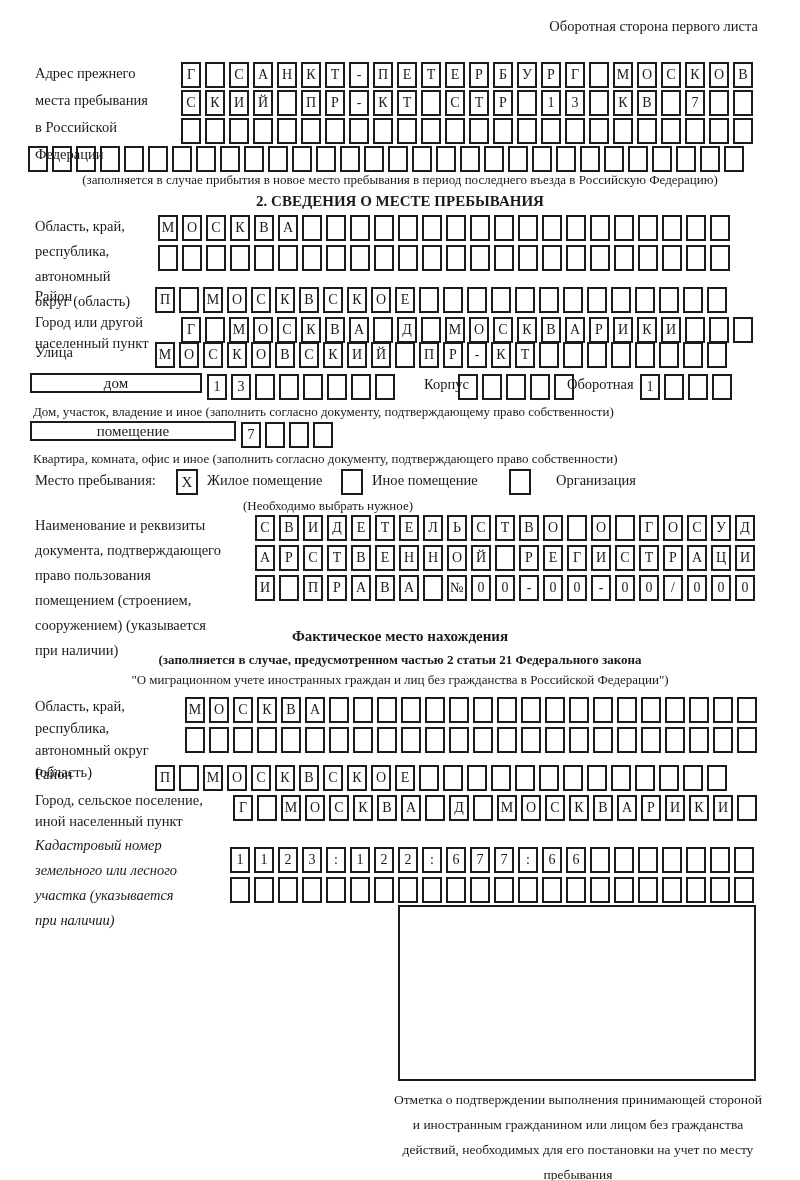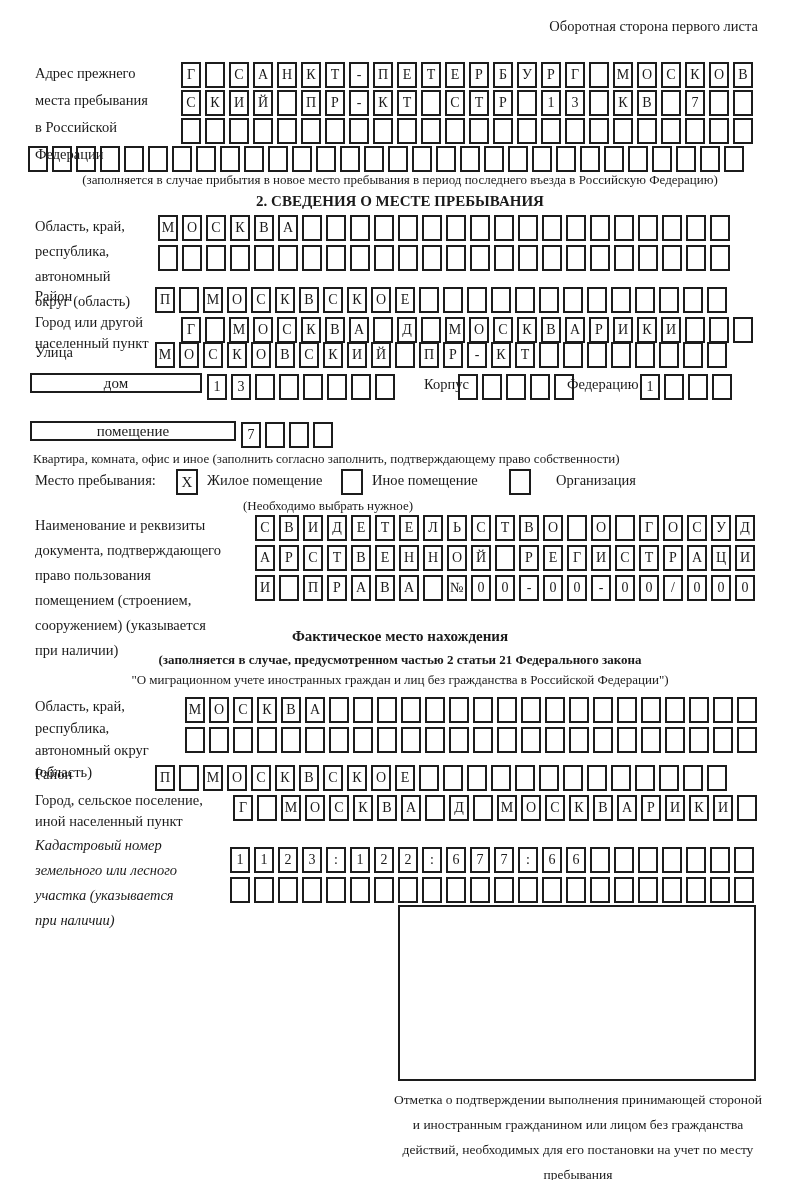--- a/index.html
+++ b/index.html
@@ -303,36 +303,37 @@
       <div class="cell"></div>
     </div>
   <div class="abs label" style="left:424px;top:376px;">Корпус</div>
   <div class="abs cellrow" style="left:458px;top:374px;">
       <div class="cell"></div>
       <div class="cell"></div>
       <div class="cell"></div>
       <div class="cell"></div>
       <div class="cell"></div>
     </div>
-  <div class="abs label" style="left:567px;top:376px;">Федерацию</div>
+  <div class="abs label" style="left:567px;top:376px;">Оборотная</div>
   <div class="abs cellrow" style="left:640px;top:374px;">
       <div class="cell">1</div>
       <div class="cell"></div>
       <div class="cell"></div>
       <div class="cell"></div>
     </div>
+  <div class="abs caption" style="left:33px;top:404px;">Дом, участок, владение и иное (заполнить согласно документу, подтверждающему право собственности)</div>
 
   <div class="abs widebox" style="left:30px;top:421px;width:206px;">помещение</div>
   <div class="abs cellrow" style="left:241px;top:422px;">
       <div class="cell">7</div>
       <div class="cell"></div>
       <div class="cell"></div>
       <div class="cell"></div>
     </div>
-  <div class="abs caption" style="left:33px;top:451px;">Квартира, комната, офис и иное (заполнить согласно заполнить, подтверждающему право собственности)</div>
+  <div class="abs caption" style="left:33px;top:451px;">Квартира, комната, офис и иное (заполнить согласно документу, подтверждающего право собственности)</div>
 
   <div class="abs label" style="left:35px;top:472px;">Место пребывания:</div>
   <div class="checkbox" style="left:176px;top:469px;">X</div>
   <div class="abs label" style="left:207px;top:472px;">Жилое помещение</div>
   <div class="checkbox" style="left:341px;top:469px;"></div>
   <div class="abs label" style="left:372px;top:472px;">Иное помещение</div>
   <div class="checkbox" style="left:509px;top:469px;"></div>
   <div class="abs label" style="left:556px;top:472px;">Организация</div>
   <div class="abs caption" style="left:243px;top:498px;">(Необходимо выбрать нужное)</div>
 

